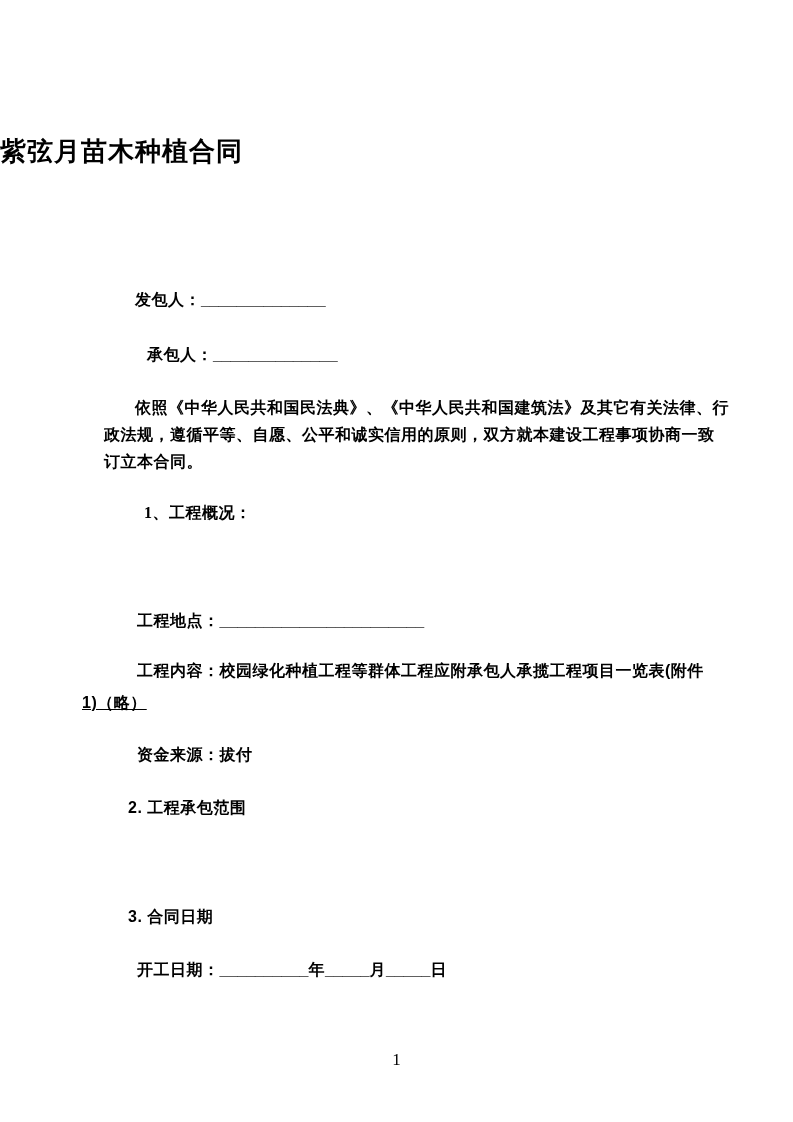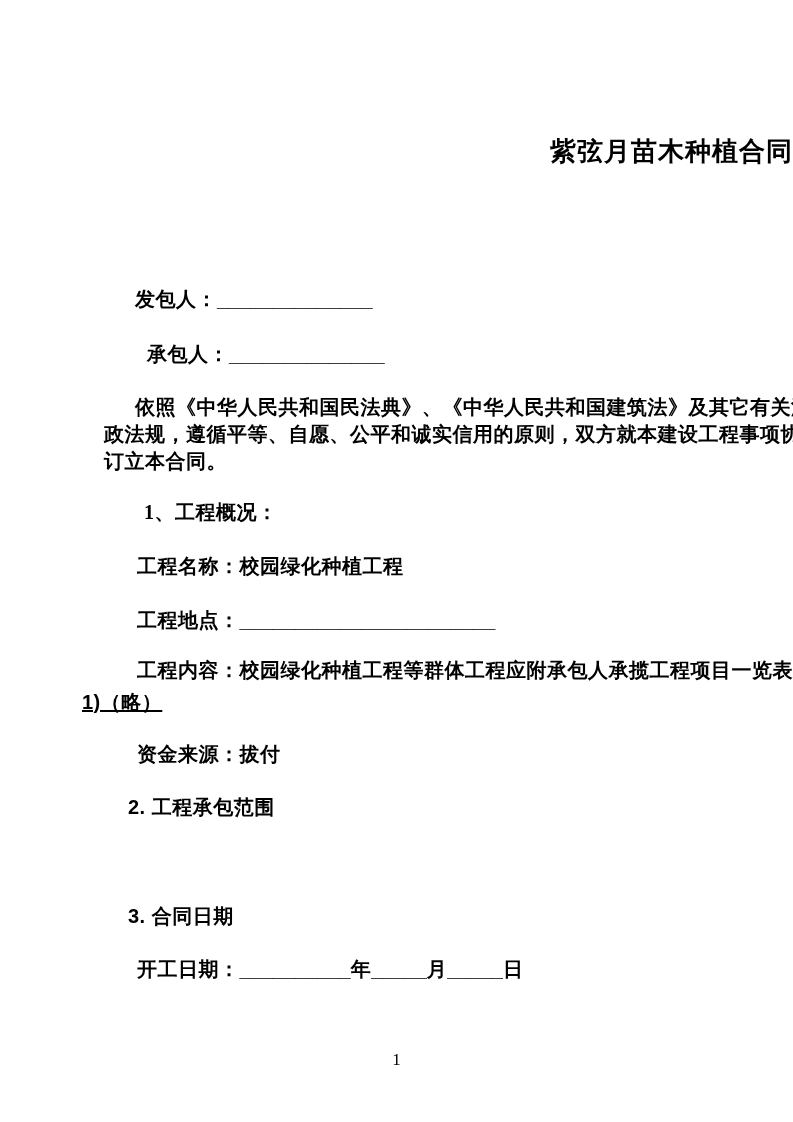--- a/index.html
+++ b/index.html
@@ -7,32 +7,32 @@
     position: relative;
     width: 793px;
     height: 1122px;
     background: #ffffff;
     font-family: "Liberation Sans", "DejaVu Sans", sans-serif;
     color: #000000;
     overflow: hidden;
   }
   .line {
     position: absolute;
-    font-size: 20px;
+    font-size: 16px;
     font-weight: bold;
     line-height: 27px;
     white-space: nowrap;
     letter-spacing: 0.5px;
   }
   .doc-title {
     position: absolute;
     top: 134px;
     left: 0;
     width: 100%;
-    text-align: right;
+    text-align: left;
     font-size: 26px;
     font-weight: bold;
     line-height: 34px;
     letter-spacing: 1px;
   }
   .blank { letter-spacing: 0; font-weight: bold; }
   .page-number {
     position: absolute;
     top: 1048px;
     left: 0;
@@ -70,21 +70,20 @@
   <div class="line l-party-a"><span>发包人：</span><span class="blank">______________</span></div>
 
   <div class="line l-party-b"><span>承包人：</span><span class="blank">______________</span></div>
 
   <div class="line l-pre-1">依照《中华人民共和国民法典》、《中华人民共和国建筑法》及其它有关法律、行</div>
   <div class="line l-pre-2">政法规，遵循平等、自愿、公平和诚实信用的原则，双方就本建设工程事项协商一致</div>
   <div class="line l-pre-3">订立本合同。</div>
 
   <div class="line l-h1">1、工程概况：</div>
 
-  <div class="line l-name"><span>工程名称：</span><span>校园绿化种植工程</span></div>
 
   <div class="line l-loc"><span>工程地点：</span><span class="blank">_______________________</span></div>
 
   <div class="line l-content-1">工程内容：校园绿化种植工程等群体工程应附承包人承揽工程项目一览表(附件</div>
   <div class="line l-content-2">1)（略）</div>
 
   <div class="line l-funding"><span>资金来源：</span><span>拔付</span></div>
 
   <div class="line l-h2">2. 工程承包范围</div>
 

